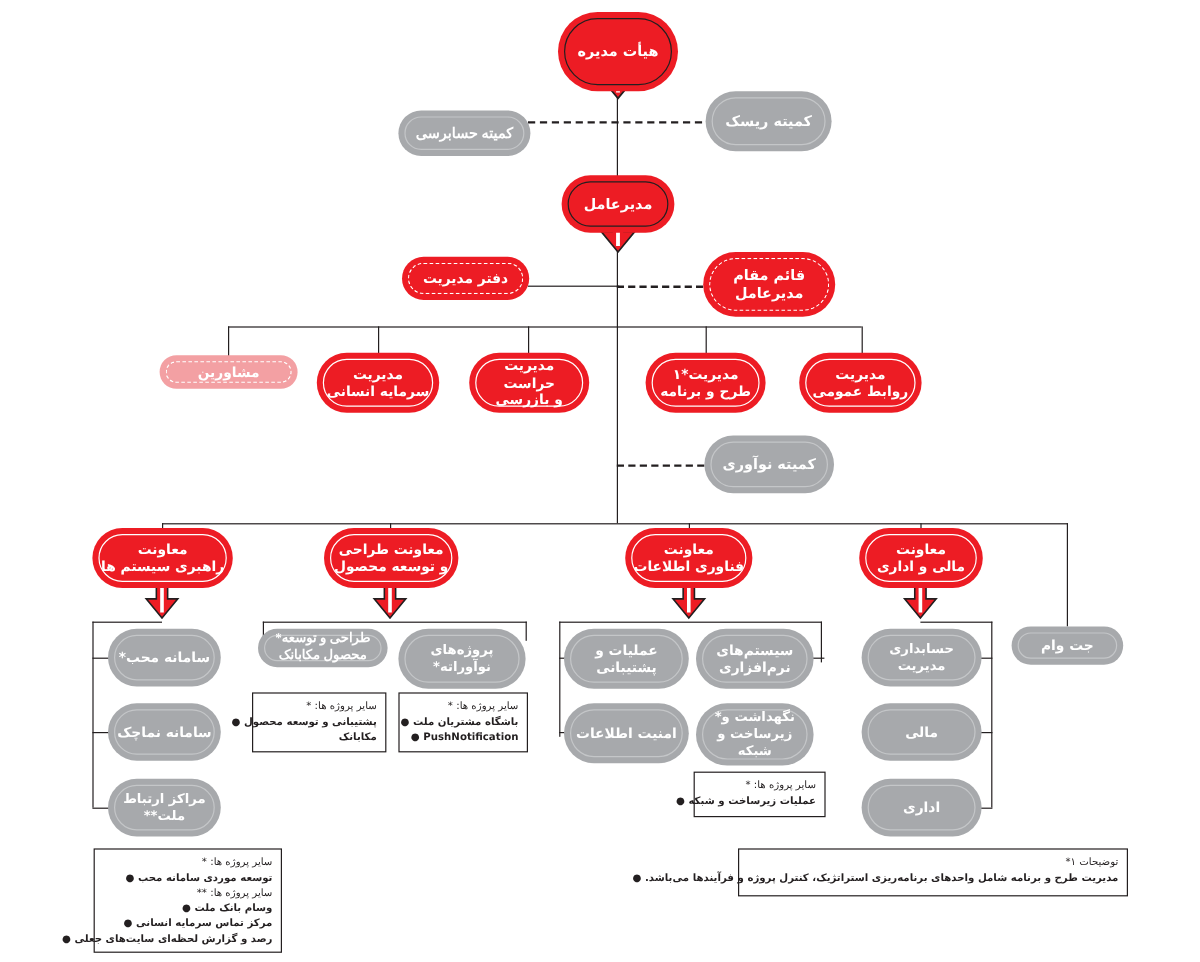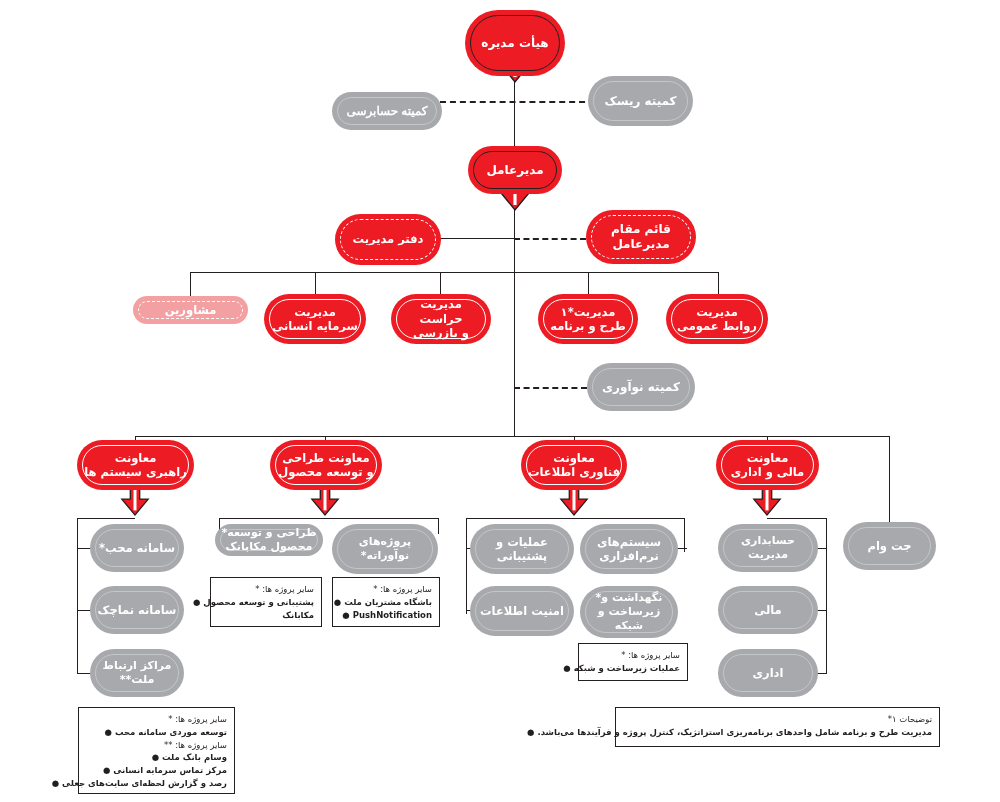--- a/index.html
+++ b/index.html
@@ -186,21 +186,21 @@
   <div class="node gray-node" style="left:588px;top:76px;width:105px;height:50px;font-size:12px;">
     <div class="inner"></div>
     <span class="lbl">کمیته ریسک</span>
   </div>
 
   <div class="node red" style="left:468px;top:146px;width:94px;height:48px;font-size:12px;">
     <div class="inner"></div>
     <span class="lbl">مدیرعامل</span>
   </div>
 
-  <div class="node red-dash" style="left:335px;top:214px;width:106px;height:51px;font-size:11.5px;">
+  <div class="node red-dash" style="left:335px;top:214px;width:106px;height:36px;font-size:11.5px;">
     <div class="inner"></div>
     <span class="lbl">دفتر مدیریت</span>
   </div>
 
   <div class="node red-dash" style="left:586px;top:210px;width:110px;height:54px;font-size:12px;">
     <div class="inner"></div>
     <span class="lbl">قائم مقام
 مدیرعامل</span>
   </div>
 
@@ -268,21 +268,21 @@
   </div>
   <div class="node gray-node" style="left:90px;top:586px;width:94px;height:48px;font-size:11.5px;">
     <div class="inner"></div>
     <span class="lbl">سامانه نماچک</span>
   </div>
   <div class="node gray-node" style="left:90px;top:649px;width:94px;height:48px;font-size:11px;">
     <div class="inner"></div>
     <span class="lbl">مراکز ارتباط ملت**</span>
   </div>
 
-  <div class="node gray-node" style="left:215px;top:524px;width:108px;height:32px;font-size:11px;">
+  <div class="node gray-node" style="left:215px;top:524px;width:108px;height:32px;font-size:11px;font-family:Liberation Serif, serif;">
     <div class="inner"></div>
     <span class="lbl">طراحی و توسعه*
 محصول مکابانک</span>
   </div>
   <div class="node gray-node" style="left:332px;top:524px;width:106px;height:50px;font-size:11px;">
     <div class="inner"></div>
     <span class="lbl">پروژه‌های نوآوراته*</span>
   </div>
 
   <div class="node gray-node" style="left:580px;top:524px;width:98px;height:50px;font-size:11.5px;">
@@ -310,21 +310,21 @@
   </div>
   <div class="node gray-node" style="left:718px;top:586px;width:100px;height:48px;font-size:11.5px;">
     <div class="inner"></div>
     <span class="lbl">مالی</span>
   </div>
   <div class="node gray-node" style="left:718px;top:649px;width:100px;height:48px;font-size:11.5px;">
     <div class="inner"></div>
     <span class="lbl">اداری</span>
   </div>
 
-  <div class="node gray-node" style="left:843px;top:522px;width:93px;height:48px;font-size:11.5px;">
+  <div class="node gray-node" style="left:843px;top:522px;width:93px;height:32px;font-size:11.5px;">
     <div class="inner"></div>
     <span class="lbl">جت وام</span>
   </div>
 
   <div class="note" style="left:210px;top:577px;width:112px;height:50px;font-size:8.5px;">
     <div class="hdr">سایر پروژه ها: *</div>
     <div class="li">پشتیبانی و توسعه محصول ●</div>
     <div class="li">مکابانک</div>
   </div>
 

